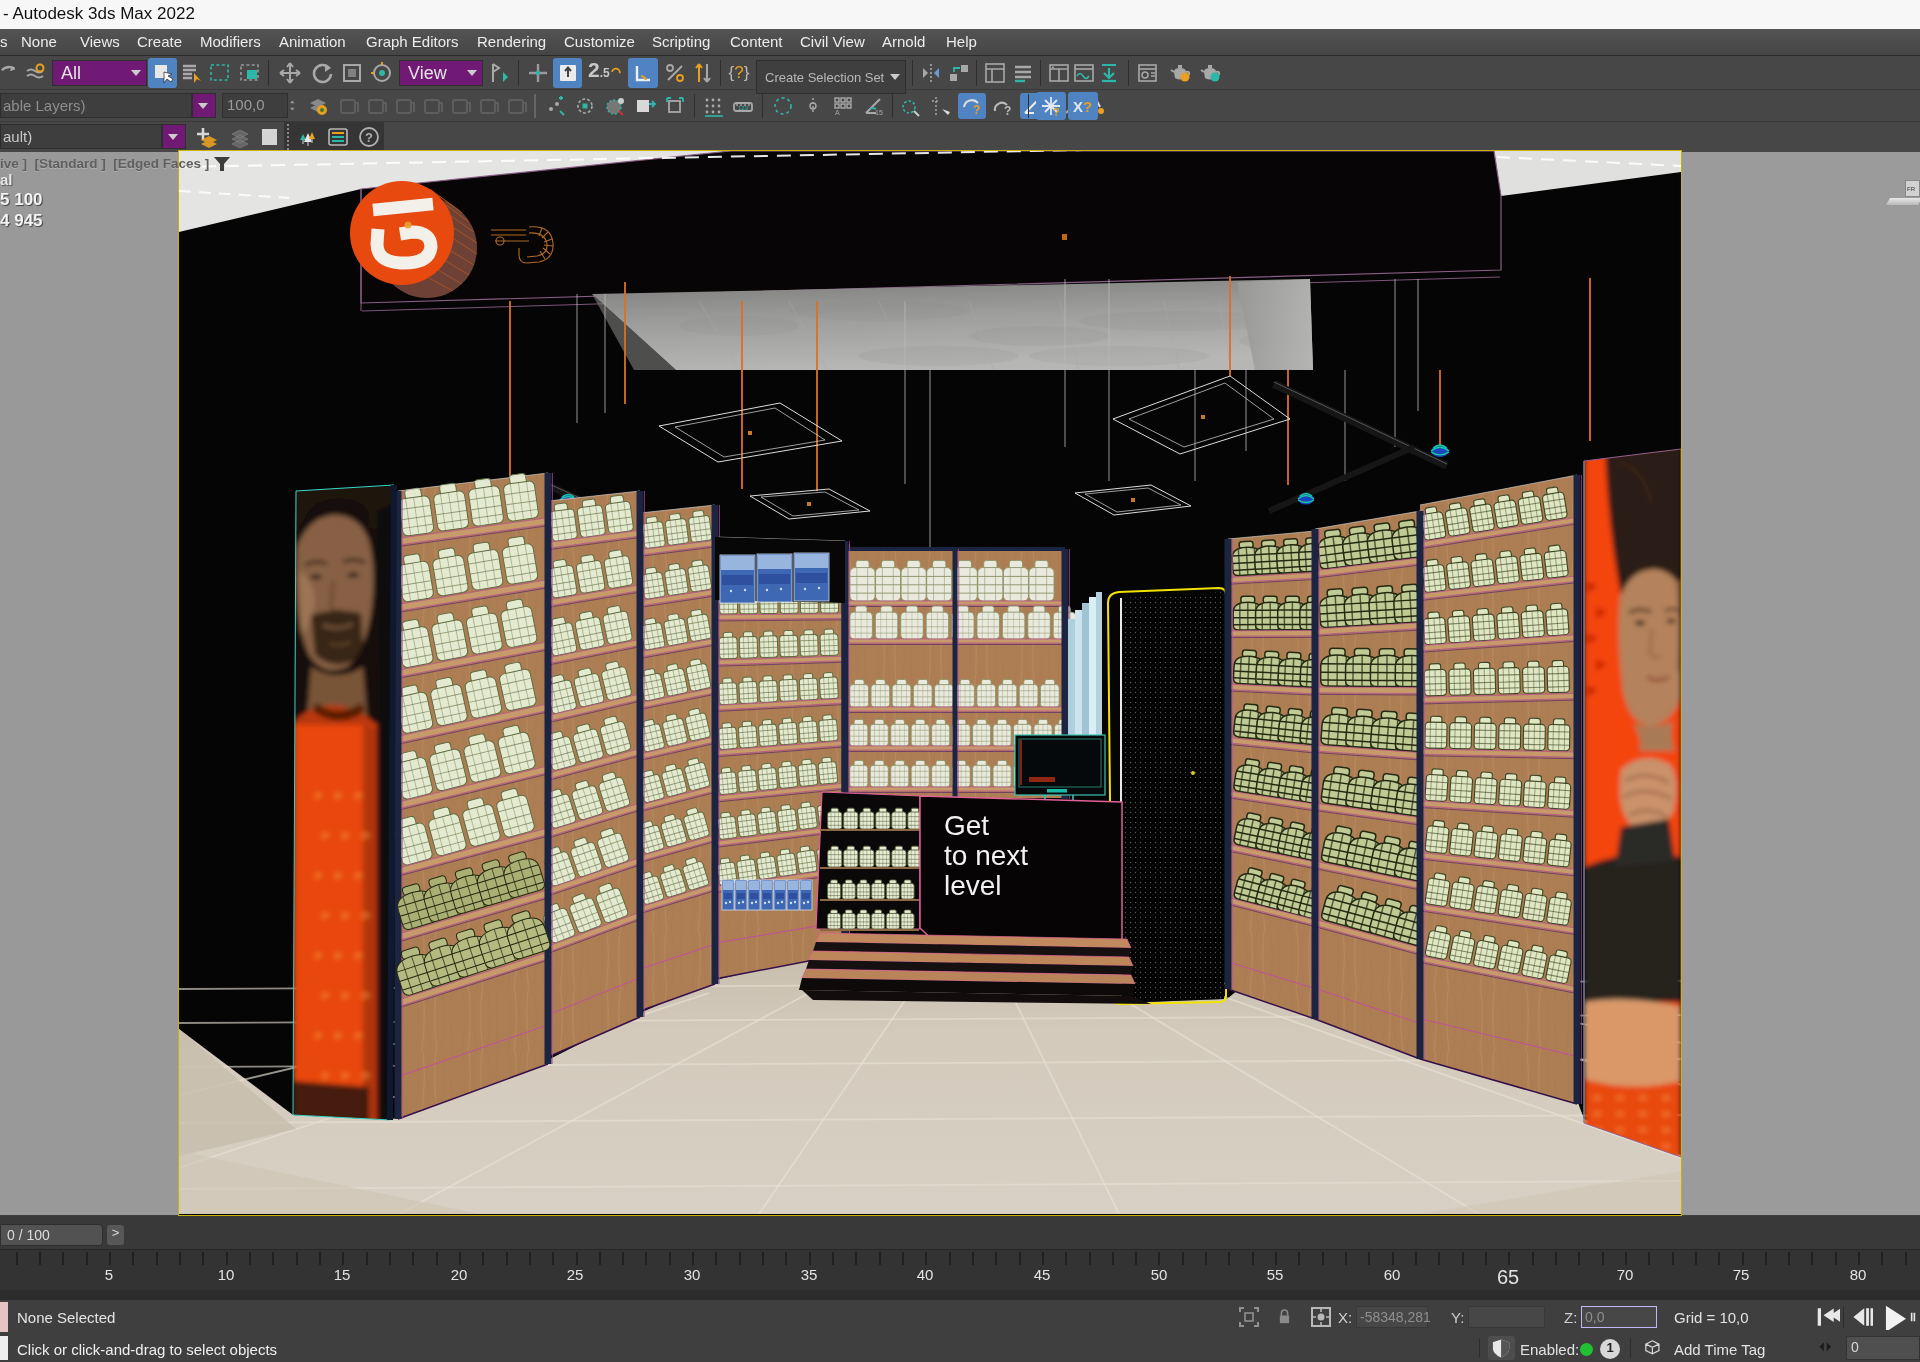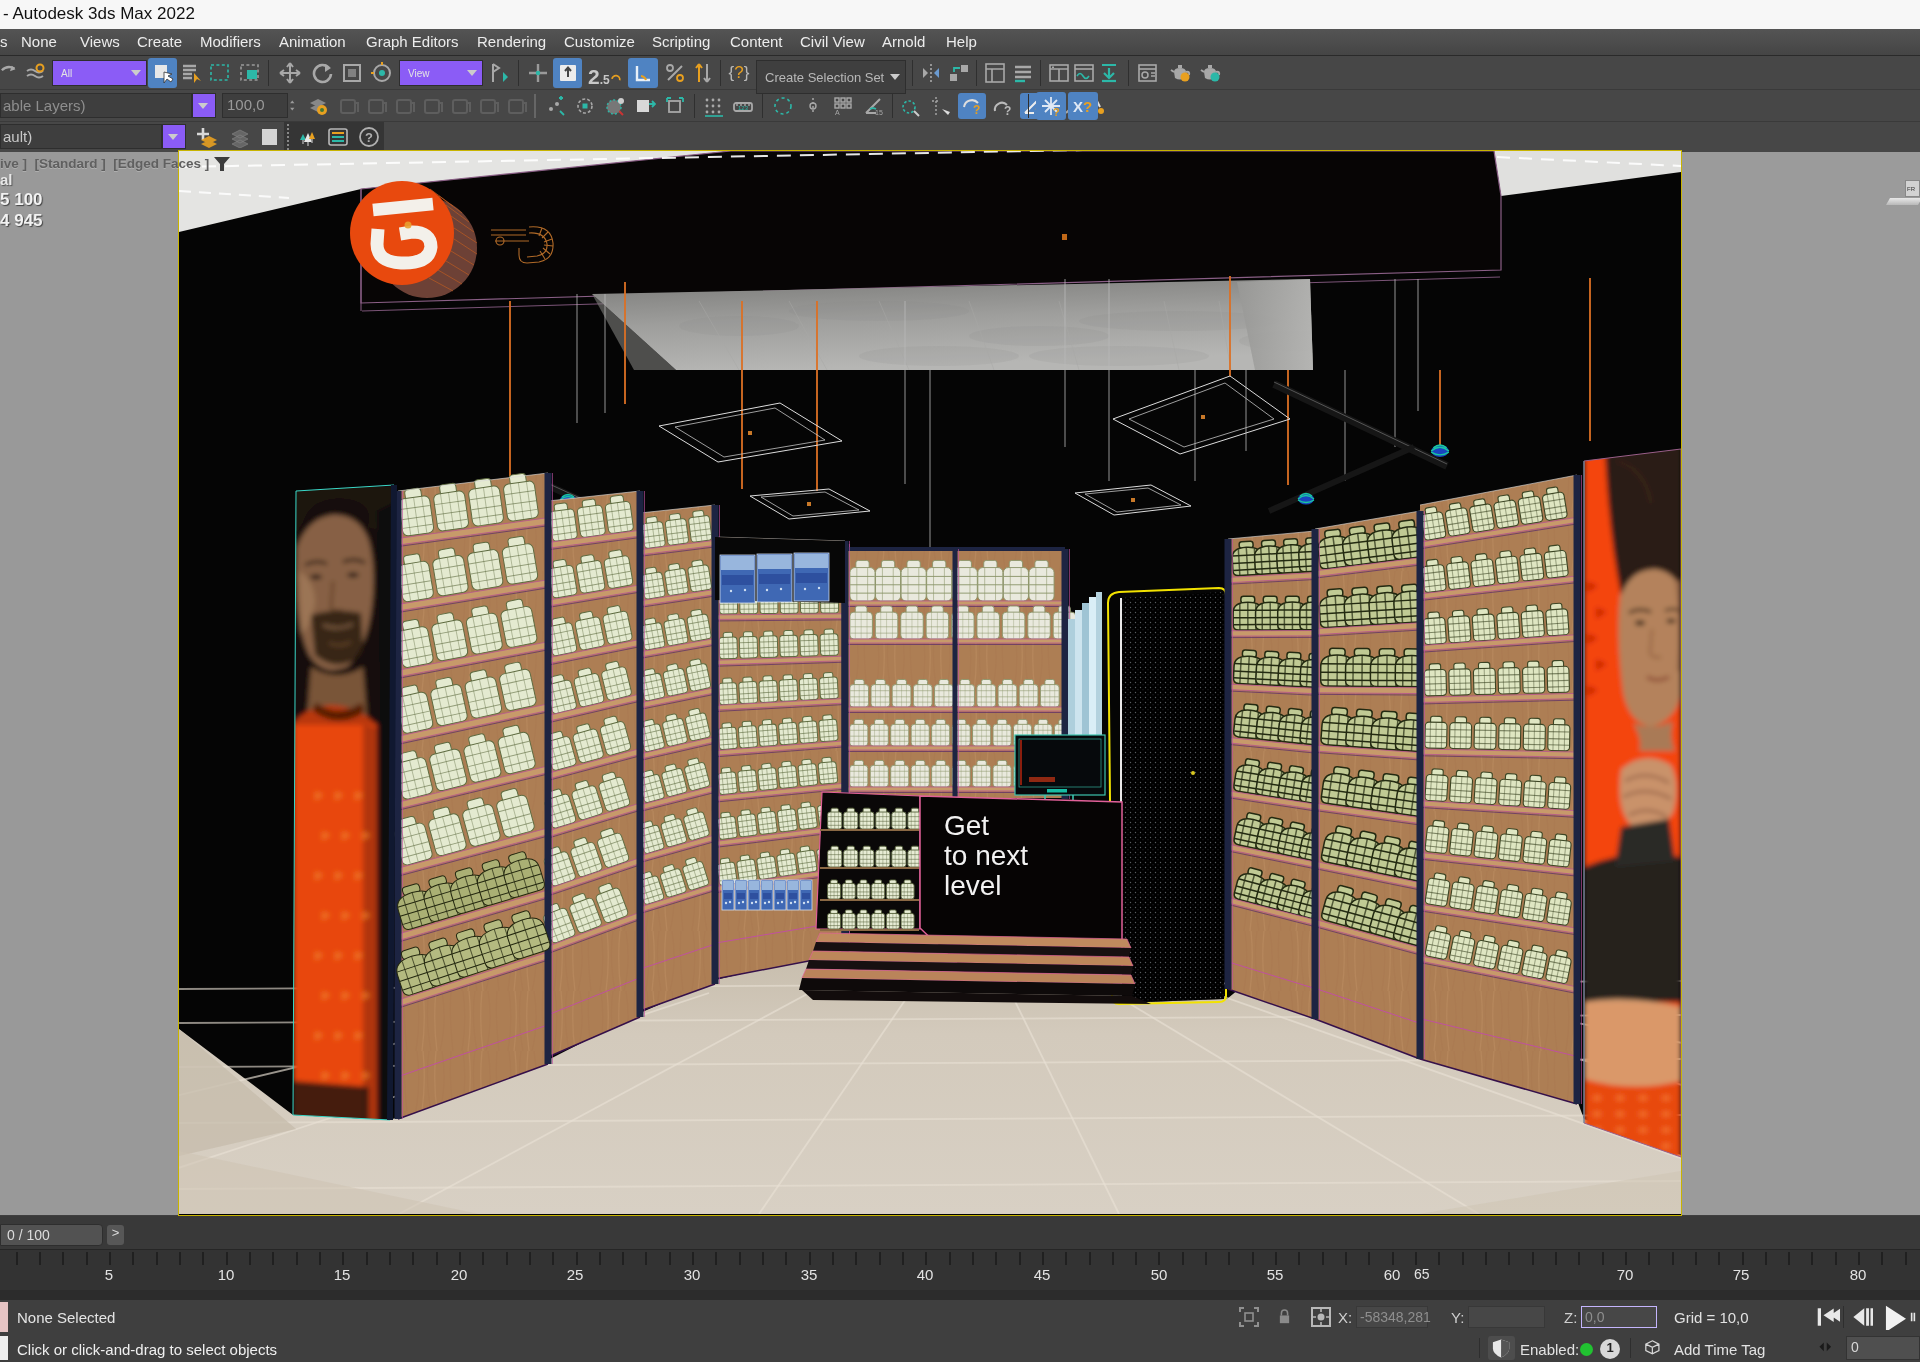--- a/index.html
+++ b/index.html
@@ -1,17 +1,17 @@
 <!DOCTYPE html>
 <html><head><meta charset="utf-8"><style>
 *{margin:0;padding:0;box-sizing:border-box}
 body{width:1920px;height:1362px;position:relative;background:#3f3f3f;font-family:"Liberation Sans",sans-serif;overflow:hidden}
 .abs{position:absolute}
 .ico{position:absolute;display:flex;align-items:center;justify-content:center}
-.dd{position:absolute;background:#8b5cf6;border:1px solid #2e2e2e;color:#e4e4e4;font-size:10px;display:flex;align-items:center;padding-left:8px}
+.dd{position:absolute;background:#701a75;border:1px solid #2e2e2e;color:#e4e4e4;font-size:18px;display:flex;align-items:center;padding-left:8px}
 .dd .ar{position:absolute;right:5px;top:50%;transform:translateY(-50%);width:0;height:0;border-left:5px solid transparent;border-right:5px solid transparent;border-top:6px solid #ccc}
 .blue{background:#4f83c2;border-radius:3px}
 .sep{position:absolute;width:1px;background:#2f2f2f}
 </style></head><body>
 <div class="abs" style="left:0;top:0;width:1920px;height:29px;background:#f7f7f7"></div>
 <div class="abs" style="left:3px;top:4px;font-size:17px;color:#111">- Autodesk 3ds Max 2022</div>
 <div class="abs" style="left:0;top:29px;width:1920px;height:27px;background:linear-gradient(#545454,#454545);border-bottom:1px solid #2a2a2a"></div>
 <div class="abs" style="left:0px;top:33px;font-size:15px;color:#ececec">s</div>
 <div class="abs" style="left:21px;top:33px;font-size:15px;color:#ececec">None</div>
 <div class="abs" style="left:80px;top:33px;font-size:15px;color:#ececec">Views</div>
@@ -103,21 +103,21 @@
       <path d="M11 2 L11 20 M2 11 L20 11" stroke="#9a9a9a" stroke-width="2.4"></path>
       <circle cx="11" cy="11" r="2.2" fill="#2cb8a8"></circle>
     </svg>
   </div>
 <div class="ico blue" style="left:553px;top:58px;width:29px;height:30px;">
     <svg width="22" height="22" viewBox="0 0 22 22">
       <rect x="3" y="3" width="16" height="16" fill="#ececec" rx="1"></rect>
       <path d="M11 15 L11 6 M8 9 L11 5.5 L14 9" stroke="#444" stroke-width="2" fill="none"></path>
     </svg>
   </div>
-<div class="ico" style="left:588px;top:62px;width:36px;height:30px;">
+<div class="ico" style="left:588px;top:55px;width:36px;height:30px;">
     <span style="font-size:21px;color:#c8c8c8;font-weight:bold">2<span style="font-size:12px">.5</span></span>
     <svg width="16" height="22" viewBox="0 0 22 22">
       <path d="M3 14 a6 6 0 1 1 12 2" stroke="#e8a020" stroke-width="2.6" fill="none"></path>
     </svg>
   </div>
 <div class="ico blue" style="left:628px;top:58px;width:30px;height:30px;">
     <svg width="22" height="22" viewBox="0 0 22 22">
       <path d="M5 4 L5 18 L18 18" stroke="#e8f0f8" stroke-width="2.4" fill="none"></path>
       <path d="M9 14 a 6 6 0 0 1 5 4" stroke="#e8a020" stroke-width="2" fill="none"></path>
     </svg>
@@ -1573,21 +1573,21 @@
 <div class="abs" style="left:327px;top:1266px;width:30px;text-align:center;font-size:15px;color:#e2e2e2">15</div>
 <div class="abs" style="left:444px;top:1266px;width:30px;text-align:center;font-size:15px;color:#e2e2e2">20</div>
 <div class="abs" style="left:560px;top:1266px;width:30px;text-align:center;font-size:15px;color:#e2e2e2">25</div>
 <div class="abs" style="left:677px;top:1266px;width:30px;text-align:center;font-size:15px;color:#e2e2e2">30</div>
 <div class="abs" style="left:794px;top:1266px;width:30px;text-align:center;font-size:15px;color:#e2e2e2">35</div>
 <div class="abs" style="left:910px;top:1266px;width:30px;text-align:center;font-size:15px;color:#e2e2e2">40</div>
 <div class="abs" style="left:1027px;top:1266px;width:30px;text-align:center;font-size:15px;color:#e2e2e2">45</div>
 <div class="abs" style="left:1144px;top:1266px;width:30px;text-align:center;font-size:15px;color:#e2e2e2">50</div>
 <div class="abs" style="left:1260px;top:1266px;width:30px;text-align:center;font-size:15px;color:#e2e2e2">55</div>
 <div class="abs" style="left:1377px;top:1266px;width:30px;text-align:center;font-size:15px;color:#e2e2e2">60</div>
-<div class="abs" style="left:1414px;top:1266px;width:30px;font-size:14px;color:#e2e2e2">65</div>
+<div class="abs" style="left:1493px;top:1266px;width:30px;text-align:center;font-size:20px;color:#e2e2e2">65</div>
 <div class="abs" style="left:1610px;top:1266px;width:30px;text-align:center;font-size:15px;color:#e2e2e2">70</div>
 <div class="abs" style="left:1726px;top:1266px;width:30px;text-align:center;font-size:15px;color:#e2e2e2">75</div>
 <div class="abs" style="left:1843px;top:1266px;width:30px;text-align:center;font-size:15px;color:#e2e2e2">80</div>
 <div class="abs" style="left:0;top:1290px;width:1920px;height:10px;background:#2c2c2c"></div>
 <div class="abs" style="left:0;top:1300px;width:1920px;height:62px;background:#3f3f3f"></div>
 <div class="abs" style="left:0;top:1302px;width:8px;height:30px;background:#e6c4c4"></div>
 <div class="abs" style="left:0;top:1336px;width:8px;height:24px;background:#efefef"></div>
 <div class="abs" style="left:17px;top:1309px;font-size:15px;color:#e4e4e4">None Selected</div>
 <div class="abs" style="left:17px;top:1341px;font-size:15px;color:#efefef">Click or click-and-drag to select objects</div>
 <div class="abs" style="left:1238px;top:1306px"><svg width="22" height="22" viewBox="0 0 22 22">

